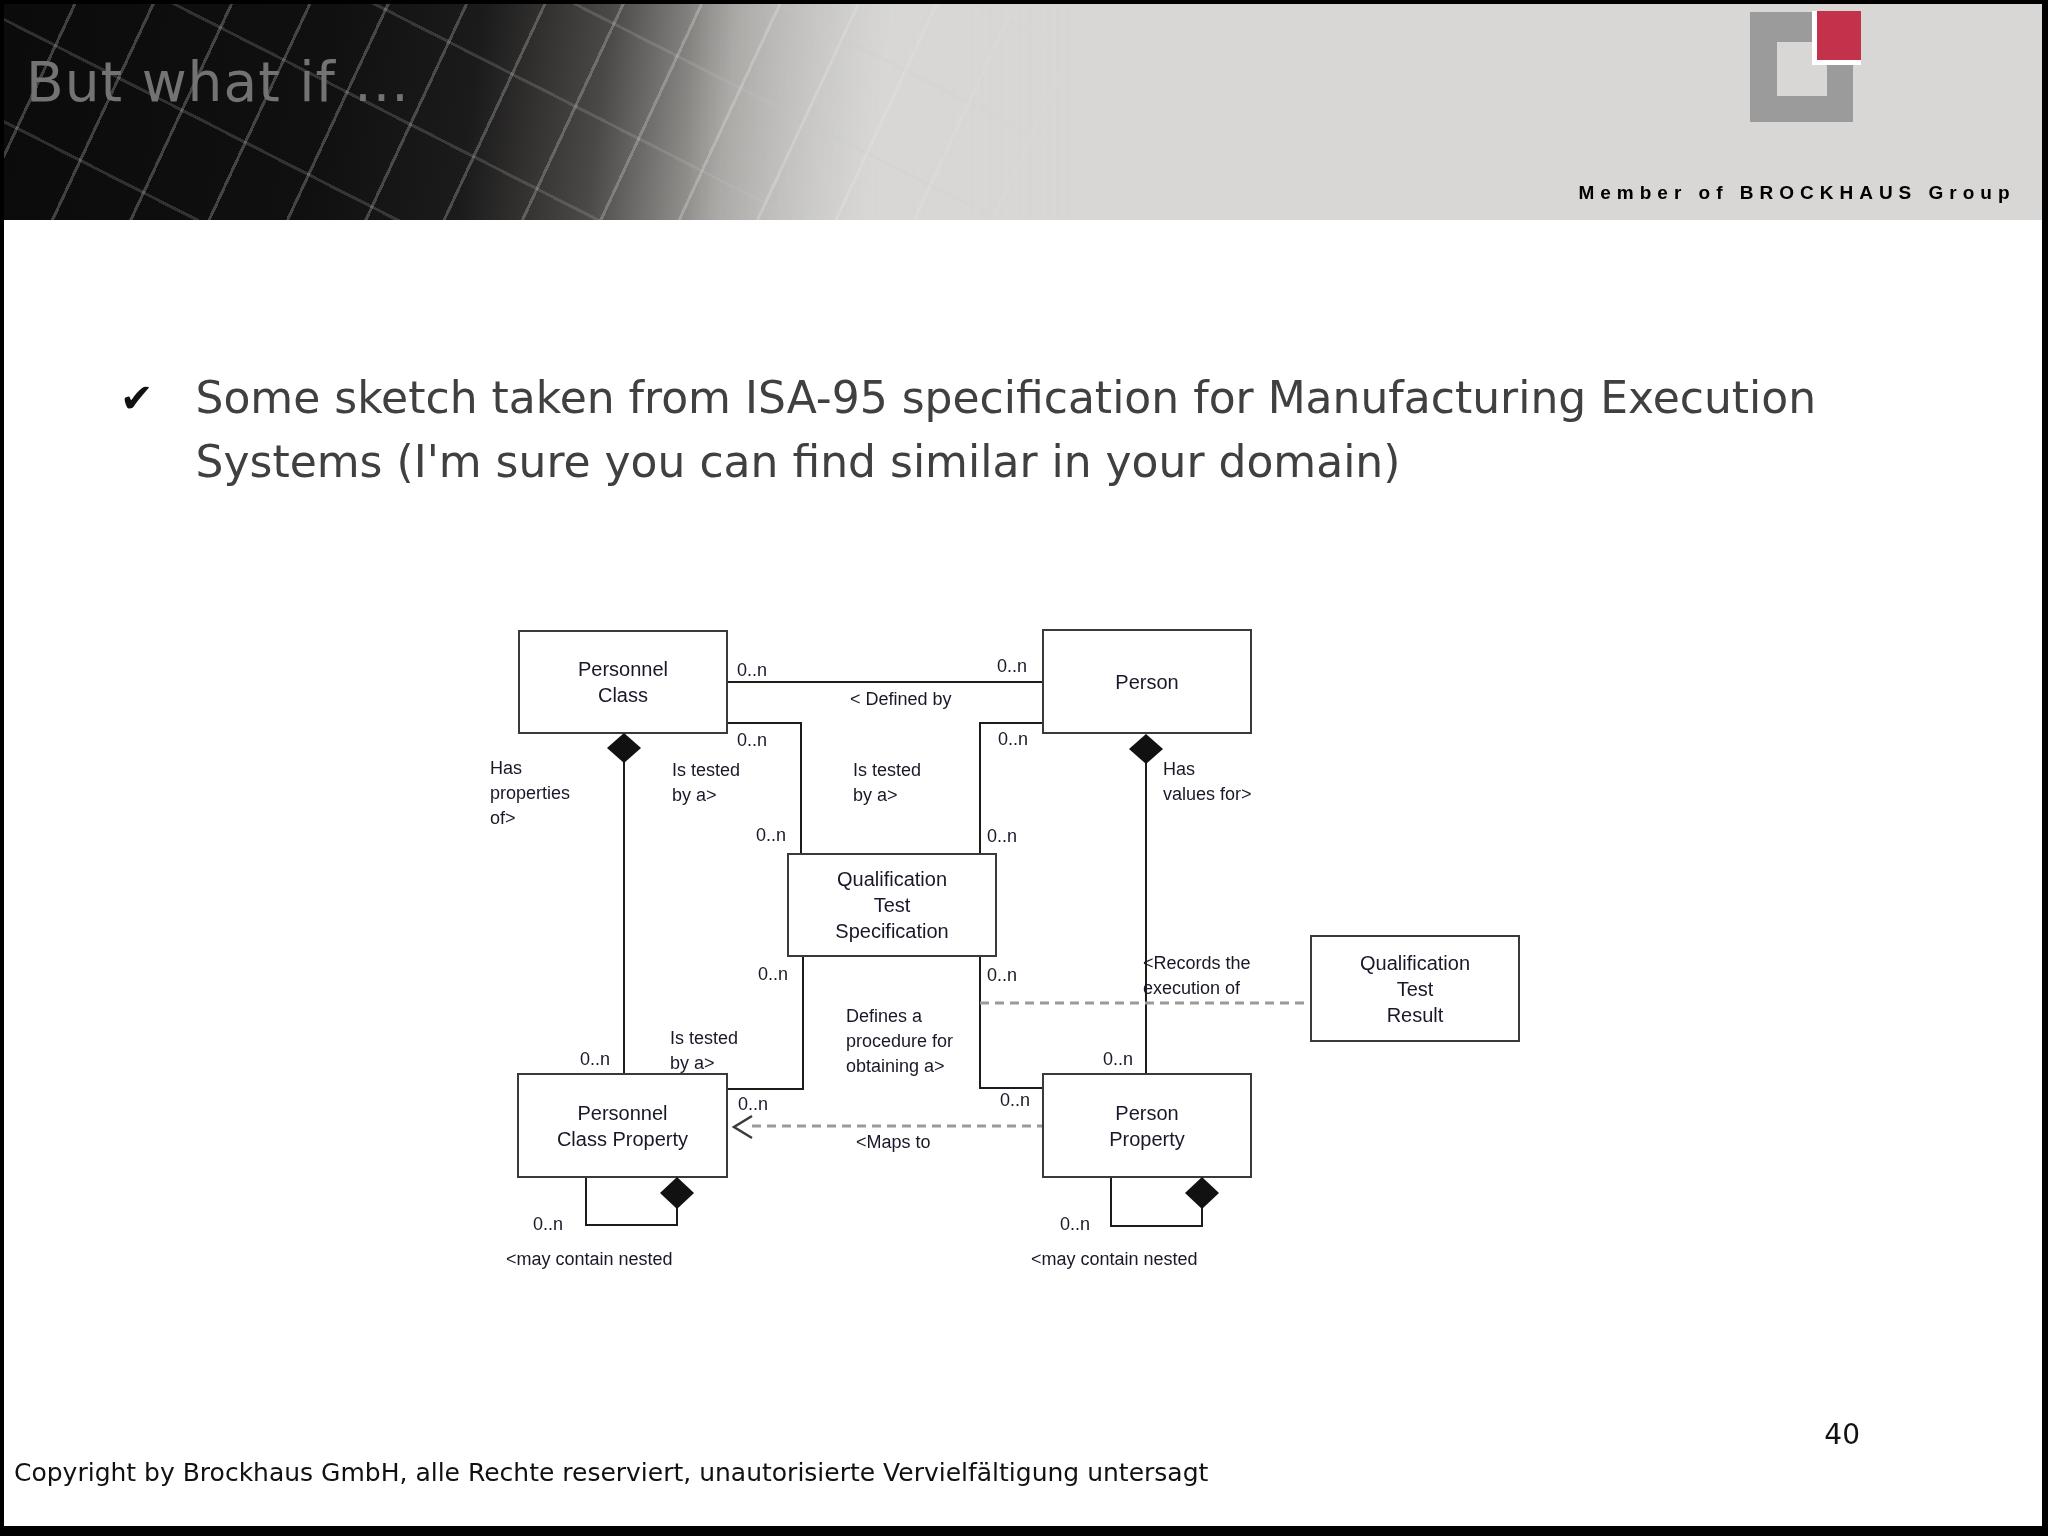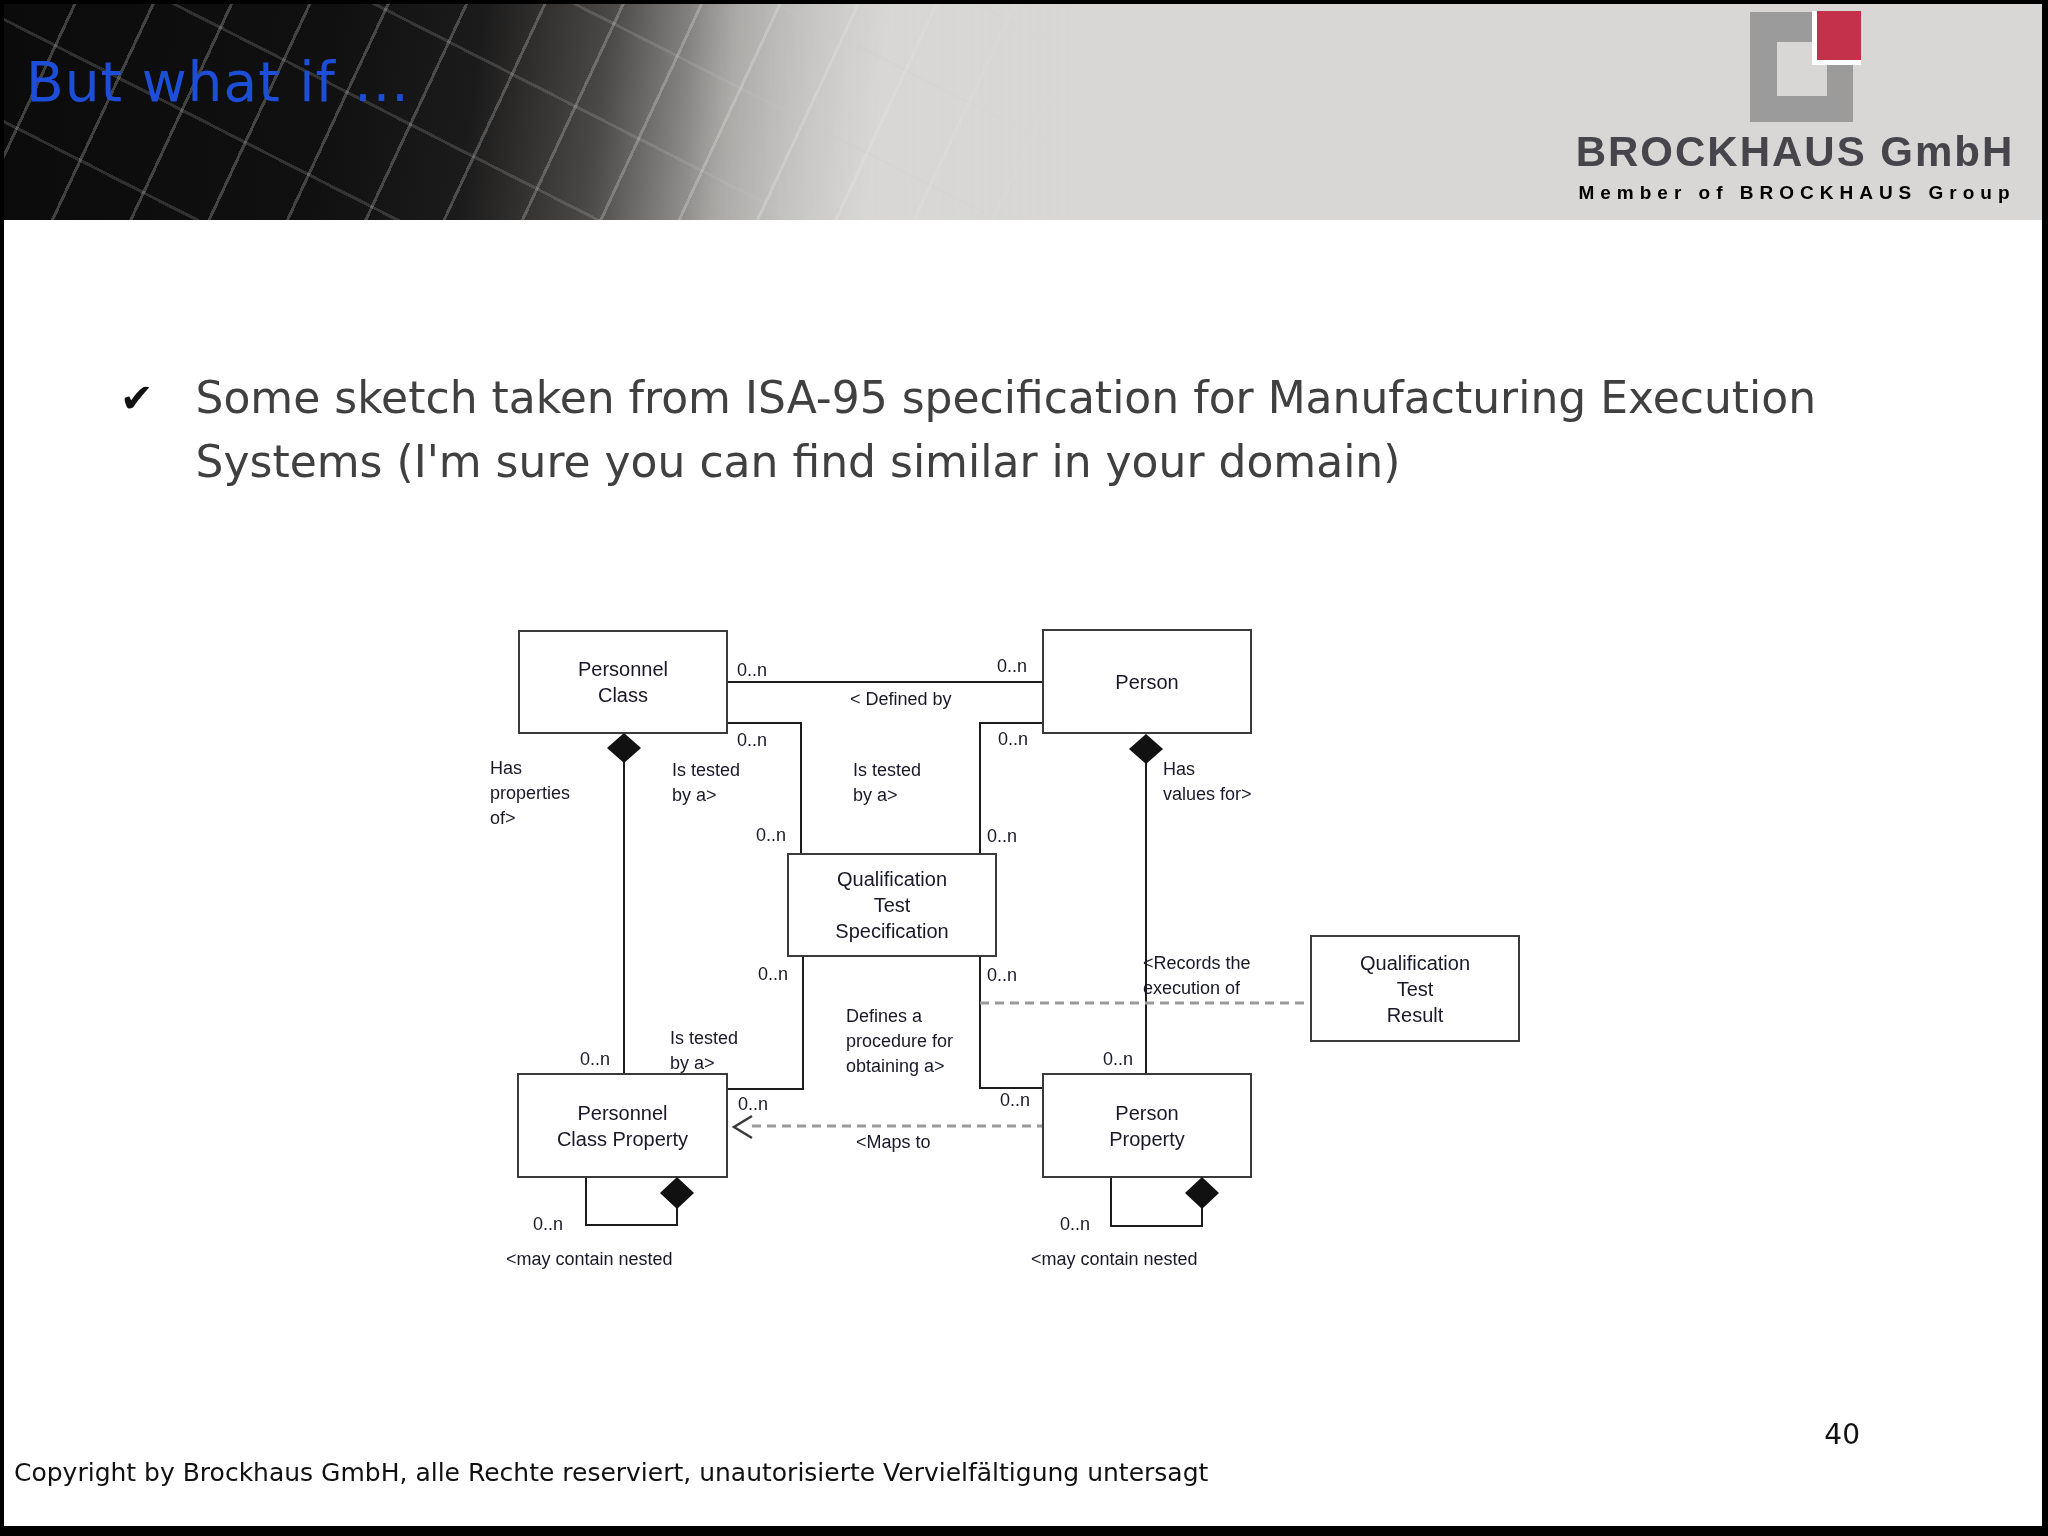--- a/index.html
+++ b/index.html
@@ -19,21 +19,21 @@
     position:absolute;left:0;top:0;width:1250px;height:220px;
     background:
       repeating-linear-gradient(115deg, rgba(255,255,255,0) 0 68px, rgba(255,255,255,.22) 68px 71px),
       repeating-linear-gradient(27deg, rgba(255,255,255,0) 0 88px, rgba(190,190,190,.20) 88px 91px),
       linear-gradient(97deg,#0b0b0b 0%,#101010 26%,#1c1b1b 38%,#4a4947 48%,#a5a4a1 58%,#d8d7d5 70%,#d8d7d5 100%);
     -webkit-mask-image:linear-gradient(to right,#000 55%,rgba(0,0,0,0) 86%);
     mask-image:linear-gradient(to right,#000 55%,rgba(0,0,0,0) 86%);
   }
   .page-title{
     position:absolute;left:26px;top:50px;z-index:7;
-    font-size:55px;color:#1d4ed8;letter-spacing:1px;font-weight:400;
+    font-size:55px;color:#737373;letter-spacing:1px;font-weight:400;
   }
   
   .logo-icon{position:absolute;left:1750px;top:12px;width:103px;height:110px;z-index:7;}
   .logo-frame{position:absolute;left:0;top:0;width:103px;height:110px;}
   .logo-frame .bar-l{position:absolute;left:0;top:0;width:27px;height:110px;}
   .logo-frame .bar-b{position:absolute;left:0;bottom:0;width:103px;height:26px;}
   .logo-frame .bar-t{position:absolute;left:0;top:0;width:62px;height:30px;}
   .logo-frame .bar-r{position:absolute;right:0;top:44px;width:26px;height:66px;}
   .logo-red{position:absolute;left:62px;top:-1px;width:44px;height:49px;border-left:5px solid #fff;border-bottom:5px solid #fff;box-sizing:content-box;}
   .brand{position:absolute;left:1565px;top:128px;width:460px;text-align:center;z-index:7;
@@ -75,21 +75,20 @@
 
   <div class="logo-icon">
     <div class="logo-frame">
       <div class="bar-l" style="background:#9b9b9b"></div>
       <div class="bar-b" style="background:#9b9b9b"></div>
       <div class="bar-t" style="background:#9b9b9b"></div>
       <div class="bar-r" style="background:#9b9b9b"></div>
     </div>
     <div class="logo-red" style="background:#c4314b"></div>
   </div>
-  <div class="brand" style="color:#45454b">BROCKHAUS GmbH</div>
   <div class="member" style="color:#000000">Member of BROCKHAUS Group</div>
 
   <div class="bullet">
     <span class="check">✔</span>
     <span class="btext">Some sketch taken from ISA-95 specification for Manufacturing Execution Systems (I'm sure you can find similar in your domain)</span>
   </div>
 
   <div class="node" style="left:518px;top:630px;width:210px;height:104px">Personnel
 Class</div>
   <div class="node" style="left:1042px;top:629px;width:210px;height:105px">Person</div>

